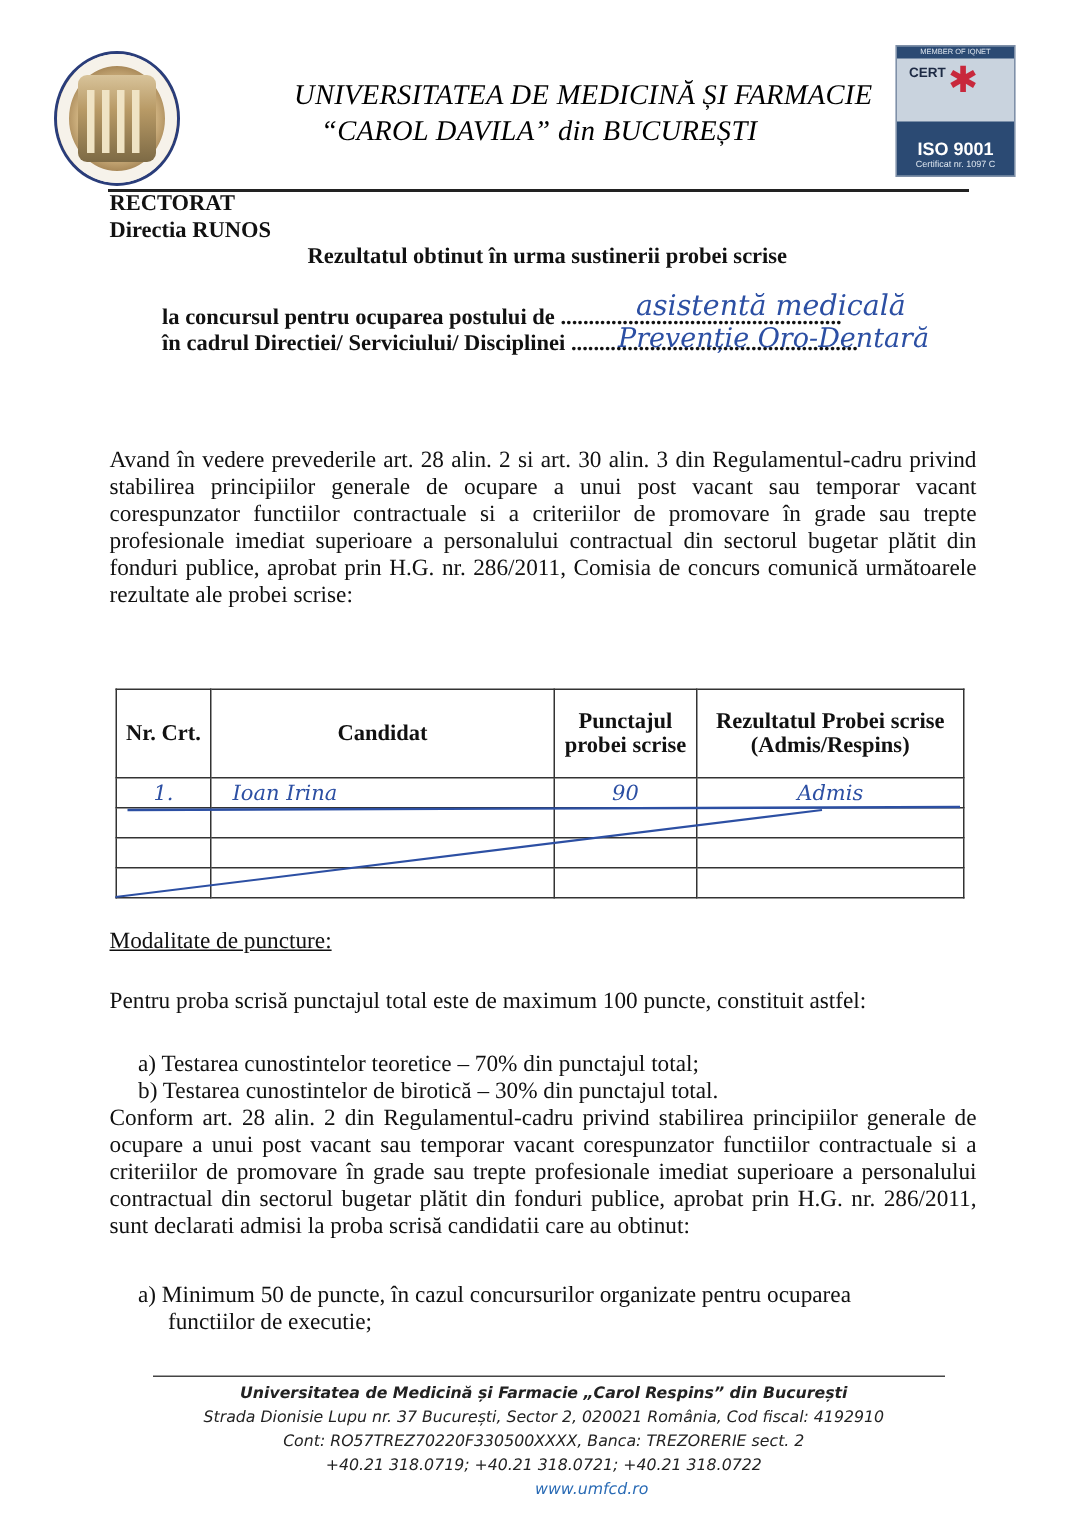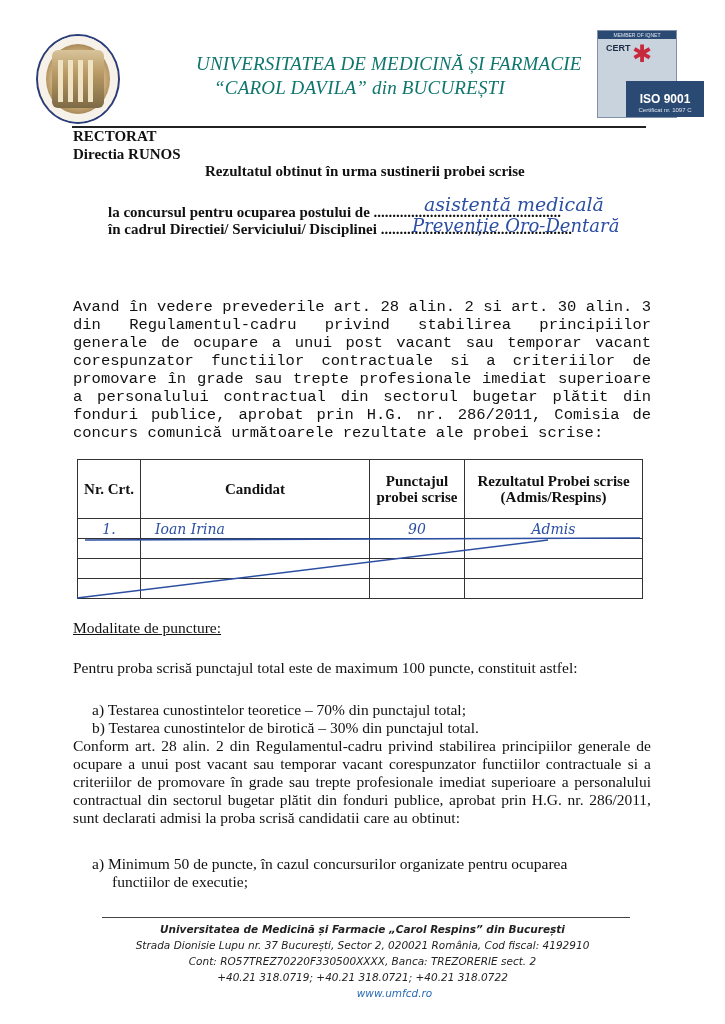--- a/index.html
+++ b/index.html
@@ -10,47 +10,47 @@
     
     .logo-left { left: 36px; top: 34px; width: 84px; height: 90px; border-radius: 50%;
                  border: 2px solid #2a3d7a; background: radial-gradient(circle at 50% 50%, #e8d9b5 0%, #cdb07e 45%, #8e6c3d 70%, #f3efe6 71%, #f3efe6 100%); box-sizing: border-box; }
     .logo-left .inner { position: absolute; left: 14px; top: 14px; width: 52px; height: 58px; border-radius: 6px;
                  background: linear-gradient(180deg, #d8c39a 0%, #b89a66 40%, #7d6a45 100%); }
     .logo-left .col { position: absolute; top: 10px; width: 5px; height: 42px; background: #efe3c4; }
     .logo-left .ring-text { position:absolute; left:0; top:0; width:100%; height:100%; border-radius:50%;
                  box-shadow: inset 0 0 0 8px #f6f2ea; }
 
     .title { left: 196px; top: 52px; font-family: "Liberation Serif", serif; font-style: italic;
-             color: #0f766e; font-size: 19px; line-height: 24px; letter-spacing: 0.2px; }
+             color: #000000; font-size: 19px; line-height: 24px; letter-spacing: 0.2px; }
     .title .l2 { padding-left: 18px; }
 
     .cert { left: 597px; top: 30px; width: 80px; height: 88px; background: #c9d3de; border: 1px solid #7f90a8; box-sizing: border-box; }
     .cert .top { height: 8px; background: #2b4a73; color: #dfe7f0; font-size: 5px; font-family: "Liberation Sans", sans-serif; line-height: 8px; text-align: center; }
     .cert .mark { position: absolute; left: 8px; top: 12px; font-family: "Liberation Sans", sans-serif; font-size: 9px; color: #1d2a44; font-weight: bold; }
     .cert .star { position: absolute; left: 34px; top: 10px; font-size: 24px; color: #c8283c; line-height: 26px; }
-    .cert .bottom { position: absolute; left: 0; bottom: 0; width: 100%; height: 36px; background: #2b4a73; color: #ffffff; text-align: center; font-family: "Liberation Sans", sans-serif; margin-left: 28px; }
+    .cert .bottom { position: absolute; left: 0; bottom: 0; width: 100%; height: 36px; background: #2b4a73; color: #ffffff; text-align: center; font-family: "Liberation Sans", sans-serif; }
     .cert .iso { font-size: 12px; font-weight: bold; margin-top: 12px; line-height: 13px; }
     .cert .certif { font-size: 6px; line-height: 8px; color: #dfe7f0; }
 
     .hrule { left: 72px; top: 126px; width: 574px; height: 2px; background: #222; }
 
     .rectorat { left: 73px; top: 128px; font-weight: bold; font-size: 15px; line-height: 17px; }
     .directia { left: 73px; top: 146px; font-weight: bold; font-size: 15px; line-height: 17px; }
     .subject { left: 177px; top: 163px; font-weight: bold; font-size: 15px; line-height: 17px; margin-left: 28px; }
 
     .line-post, .line-dir { left: 108px; font-weight: bold; font-size: 15px; line-height: 17px; white-space: nowrap; }
     .line-post { top: 204px; }
     .line-dir { top: 221px; }
     .dots { letter-spacing: 0px; }
     .hand { font-family: "DejaVu Serif", serif; font-style: italic; color: #2c4fa3; font-weight: normal; }
     .hand-post { left: 424px; top: 193px; font-size: 19px; }
     .hand-dir { left: 412px; top: 215px; font-size: 18px; }
 
     .para { left: 73px; width: 578px; font-size: 15.5px; line-height: 18px; text-align: justify; }
-    .intro { top: 298px; font-family: Liberation Mono, monospace; }
+    .intro { top: 298px; }
 
     
     .tbl { left: 77px; top: 459px; border-collapse: collapse; }
     .tbl td, .tbl th { border: 1.2px solid #333; padding: 0; font-size: 15px; }
     .tbl th { font-weight: bold; line-height: 16px; text-align: center; height: 58px; }
     .tbl td { height: 19px; }
     .tbl .c1 { width: 62px; }
     .tbl .c2 { width: 228px; }
     .tbl .c3 { width: 94px; }
     .tbl .c4 { width: 177px; }

